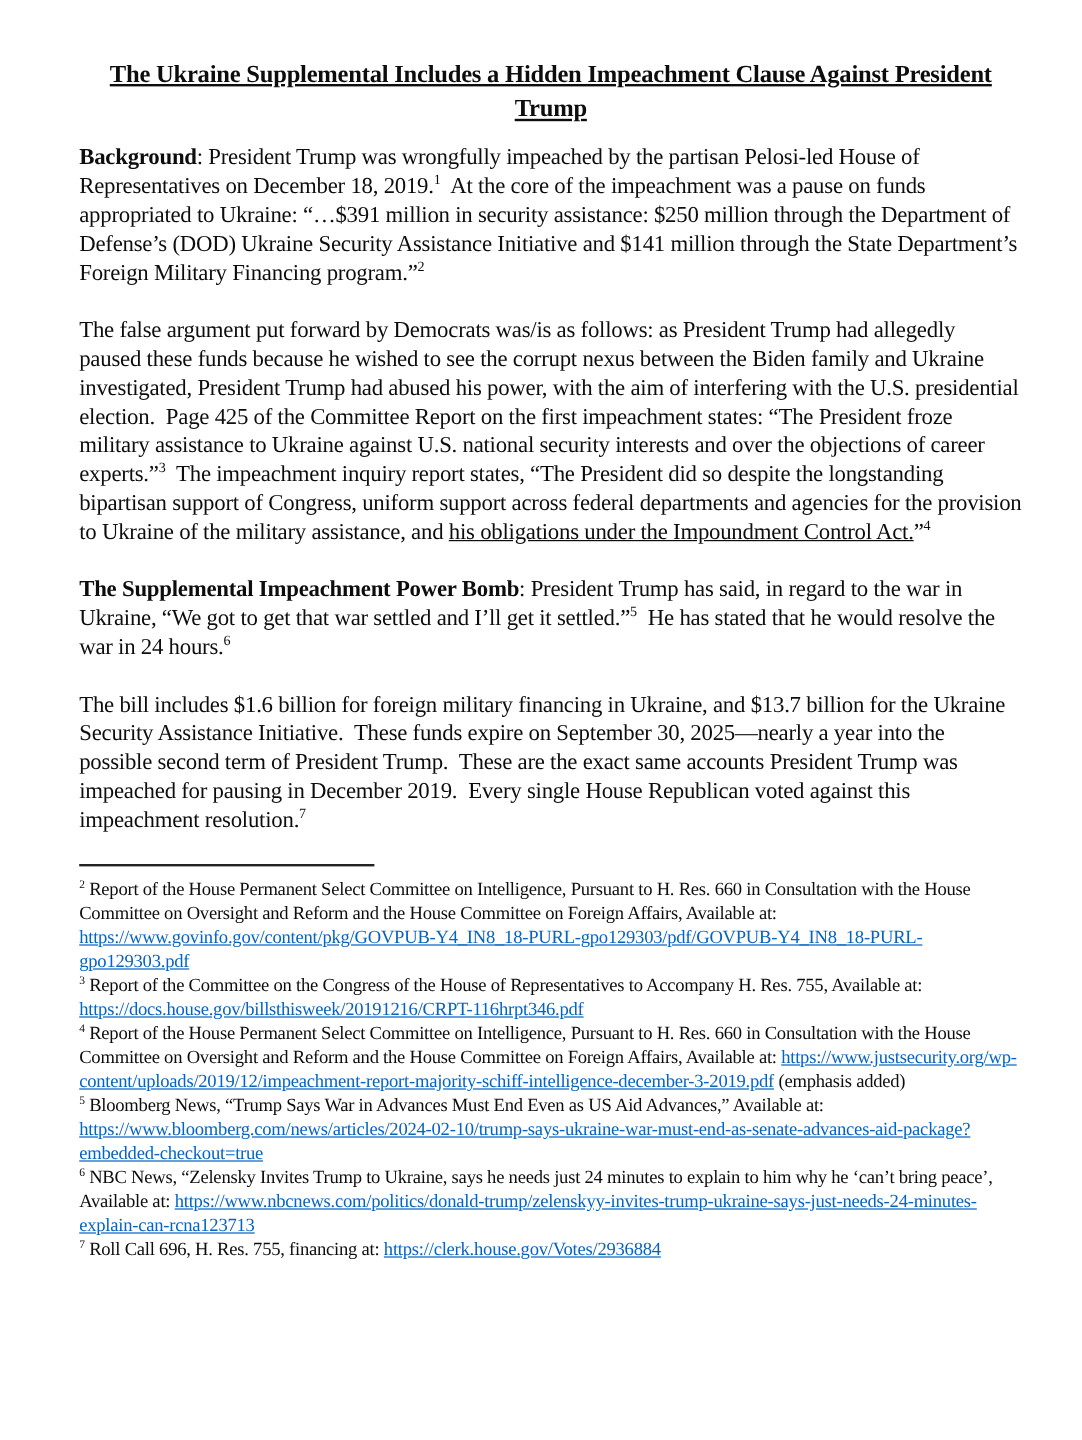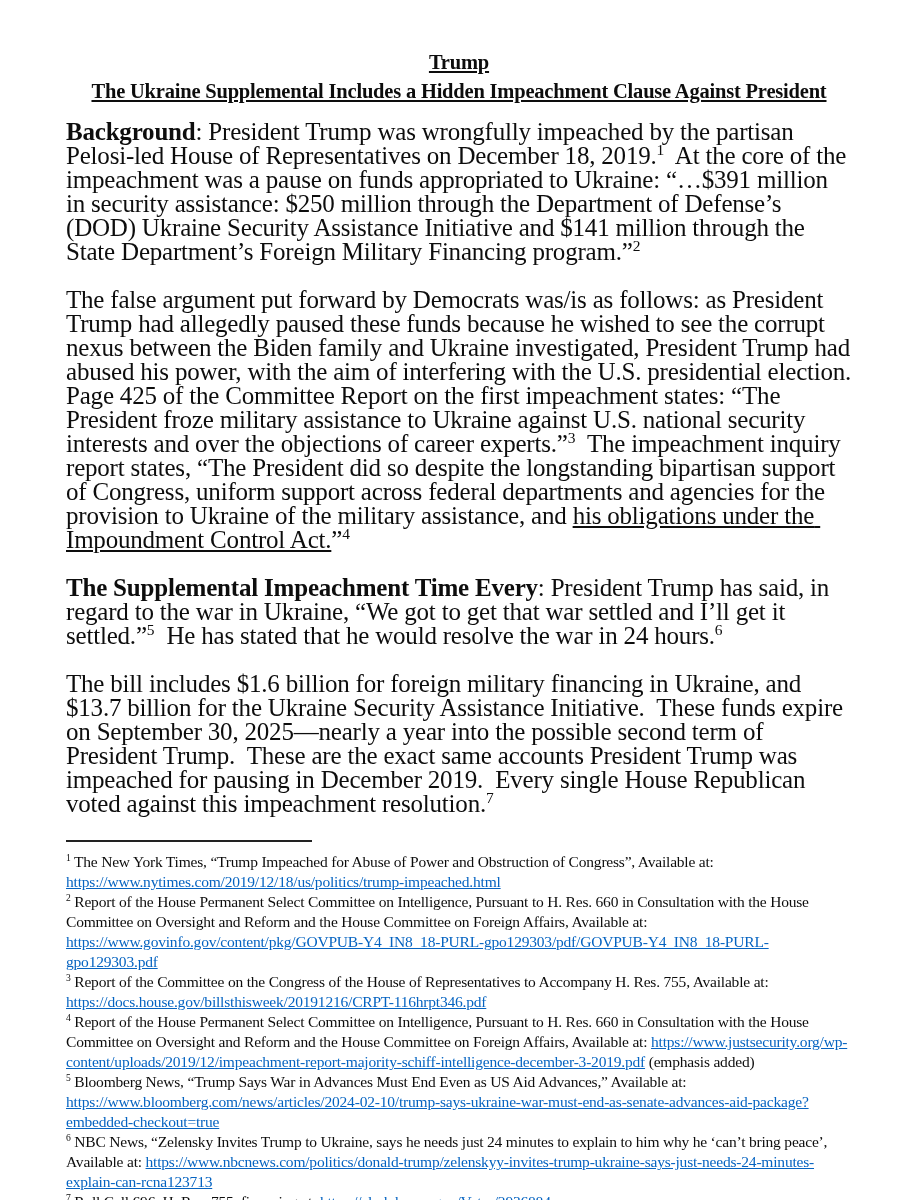--- a/index.html
+++ b/index.html
@@ -21,21 +21,21 @@
   }
   .title {
     text-align: center;
     font-weight: bold;
     font-size: 20.5px;
     line-height: 29px;
     margin-bottom: 14px;
   }
   .title-text { text-decoration: underline; }
   .body-par {
-    font-size: 25px;
+    font-size: 19px;
     line-height: 24px;
     margin: 0 0 24px 0;
     white-space: pre-wrap;
   }
   .bold { font-weight: bold; }
   .underline { text-decoration: underline; }
   sup {
     font-size: 0.62em;
     line-height: 0;
     vertical-align: super;
@@ -60,35 +60,34 @@
     cursor: pointer;
   }
 </style>
 </head>
 <body>
 
 <div class="page">
   <div class="content">
 
     <div class="title">
+      <div><span class="title-text">The Ukraine Supplemental Includes a Hidden Impeachment Clause Against President</span></div>
       <div><span class="title-text">Trump</span></div>
-      <div><span class="title-text">The Ukraine Supplemental Includes a Hidden Impeachment Clause Against President</span></div>
     </div>
 
     <div id="body-paragraphs">
         <p class="body-par"><span class="bold">Background</span><span>: President Trump was wrongfully impeached by the partisan Pelosi-led House of Representatives on December 18, 2019.</span><sup>1</sup><span>  At the core of the impeachment was a pause on funds appropriated to Ukraine: “…$391 million in security assistance: $250 million through the Department of Defense’s (DOD) Ukraine Security Assistance Initiative and $141 million through the State Department’s Foreign Military Financing program.”</span><sup>2</sup></p>
         <p class="body-par"><span>The false argument put forward by Democrats was/is as follows: as President Trump had allegedly paused these funds because he wished to see the corrupt nexus between the Biden family and Ukraine investigated, President Trump had abused his power, with the aim of interfering with the U.S. presidential election.  Page 425 of the Committee Report on the first impeachment states: “The President froze military assistance to Ukraine against U.S. national security interests and over the objections of career experts.”</span><sup>3</sup><span>  The impeachment inquiry report states, “The President did so despite the longstanding bipartisan support of Congress, uniform support across federal departments and agencies for the provision to Ukraine of the military assistance, and </span><span class="underline">his obligations under the Impoundment Control Act.</span><span>”</span><sup>4</sup></p>
-        <p class="body-par"><span class="bold">The Supplemental Impeachment Time Every</span><span>: President Trump has said, in regard to the war in Ukraine, “We got to get that war settled and I’ll get it settled.”</span><sup>5</sup><span>  He has stated that he would resolve the war in 24 hours.</span><sup>6</sup></p>
+        <p class="body-par"><span class="bold">The Supplemental Impeachment Power Bomb</span><span>: President Trump has said, in regard to the war in Ukraine, “We got to get that war settled and I’ll get it settled.”</span><sup>5</sup><span>  He has stated that he would resolve the war in 24 hours.</span><sup>6</sup></p>
         <p class="body-par"><span>The bill includes $1.6 billion for foreign military financing in Ukraine, and $13.7 billion for the Ukraine Security Assistance Initiative.  These funds expire on September 30, 2025—nearly a year into the possible second term of President Trump.  These are the exact same accounts President Trump was impeached for pausing in December 2019.  Every single House Republican voted against this impeachment resolution.</span><sup>7</sup></p>
       </div>
 
     <div class="fnsep"></div>
 
     <div id="footnotes" class="footnotes">
-        <div class="footnote"><sup>1</sup><span> The New York Times, “Trump Impeached for Abuse of Power and Obstruction of Congress”, Available at: </span><a class="link" href="#">https://www.nytimes.com/2019/12/18/us/politics/trump-impeached.html</a></div>
         <div class="footnote"><sup>2</sup><span> Report of the House Permanent Select Committee on Intelligence, Pursuant to H. Res. 660 in Consultation with the House Committee on Oversight and Reform and the House Committee on Foreign Affairs, Available at: </span><a class="link" href="#">https://www.govinfo.gov/content/pkg/GOVPUB-Y4_IN8_18-PURL-gpo129303/pdf/GOVPUB-Y4_IN8_18-PURL-gpo129303.pdf</a></div>
         <div class="footnote"><sup>3</sup><span> Report of the Committee on the Congress of the House of Representatives to Accompany H. Res. 755, Available at: </span><a class="link" href="#">https://docs.house.gov/billsthisweek/20191216/CRPT-116hrpt346.pdf</a></div>
         <div class="footnote"><sup>4</sup><span> Report of the House Permanent Select Committee on Intelligence, Pursuant to H. Res. 660 in Consultation with the House Committee on Oversight and Reform and the House Committee on Foreign Affairs, Available at: </span><a class="link" href="#">https://www.justsecurity.org/wp-content/uploads/2019/12/impeachment-report-majority-schiff-intelligence-december-3-2019.pdf</a><span> (emphasis added)</span></div>
         <div class="footnote"><sup>5</sup><span> Bloomberg News, “Trump Says War in Advances Must End Even as US Aid Advances,” Available at: </span><a class="link" href="#">https://www.bloomberg.com/news/articles/2024-02-10/trump-says-ukraine-war-must-end-as-senate-advances-aid-package?embedded-checkout=true</a></div>
         <div class="footnote"><sup>6</sup><span> NBC News, “Zelensky Invites Trump to Ukraine, says he needs just 24 minutes to explain to him why he ‘can’t bring peace’, Available at: </span><a class="link" href="#">https://www.nbcnews.com/politics/donald-trump/zelenskyy-invites-trump-ukraine-says-just-needs-24-minutes-explain-can-rcna123713</a></div>
         <div class="footnote"><sup>7</sup><span> Roll Call 696, H. Res. 755, financing at: </span><a class="link" href="#">https://clerk.house.gov/Votes/2936884</a></div>
       </div>
 
   </div>
 </div>

